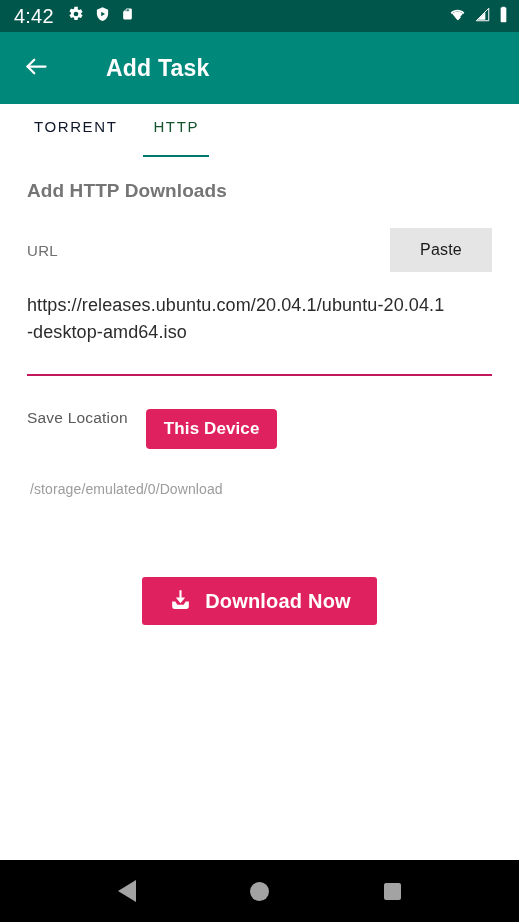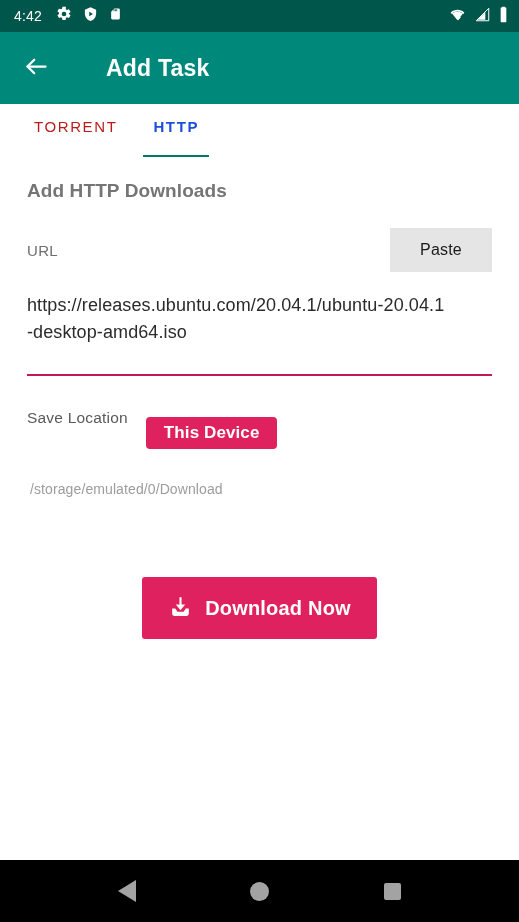--- a/index.html
+++ b/index.html
@@ -23,21 +23,21 @@
   .status-bar {
     height: 32px;
     background: #00564B;
     display: flex;
     align-items: center;
     padding: 0 10px 0 14px;
     box-sizing: border-box;
   }
   .status-time {
     color: #ffffff;
-    font-size: 14px;
+    font-size: 20px;
     letter-spacing: 0.2px;
     margin-right: 14px;
     line-height: 1;
   }
   .status-left-icons {
     display: flex;
     align-items: center;
     gap: 11px;
   }
   .status-right-icons {
@@ -80,27 +80,27 @@
     display: flex;
     align-items: flex-start;
     padding-left: 16px;
     box-sizing: border-box;
     position: relative;
   }
   .tab {
     padding: 14px 18px 0 18px;
     font-size: 15px;
     letter-spacing: 1.6px;
-    color: #b91c1c;
+    color: #0f172a;
     cursor: pointer;
     position: relative;
     height: 53px;
     box-sizing: border-box;
   }
-  .tab.active { color: #1d4ed8; font-weight: bold; }
+  .tab.active { color: #14532d; }
   .tab.active .tab-indicator {
     position: absolute;
     left: 8px;
     right: 8px;
     bottom: 0;
     height: 2px;
     background: #00796B;
   }
 
   
@@ -174,46 +174,45 @@
   }
   .this-device-btn {
     margin-left: 18px;
     background: #E0215F;
     color: #ffffff;
     font-size: 17px;
     font-weight: bold;
     border: none;
     border-radius: 4px;
     padding: 0 18px;
-    height: 32px;
+    height: 40px;
     cursor: pointer;
     font-family: "Liberation Sans", sans-serif;
     letter-spacing: 0.1px;
-    margin-top: 8px;
   }
 
   .save-path {
     margin-top: 32px;
     margin-left: 3px;
     font-size: 14px;
     color: #9C9C9C;
     letter-spacing: 0.1px;
   }
 
   .download-wrap {
     margin-top: 80px;
     display: flex;
     justify-content: center;
   }
   .download-btn {
     background: #E0215F;
     color: #ffffff;
     border: none;
     border-radius: 3px;
-    height: 62px;
+    height: 48px;
     padding: 0 26px;
     display: flex;
     align-items: center;
     gap: 12px;
     cursor: pointer;
     font-family: "Liberation Sans", sans-serif;
   }
   .download-label {
     font-size: 20px;
     font-weight: bold;

